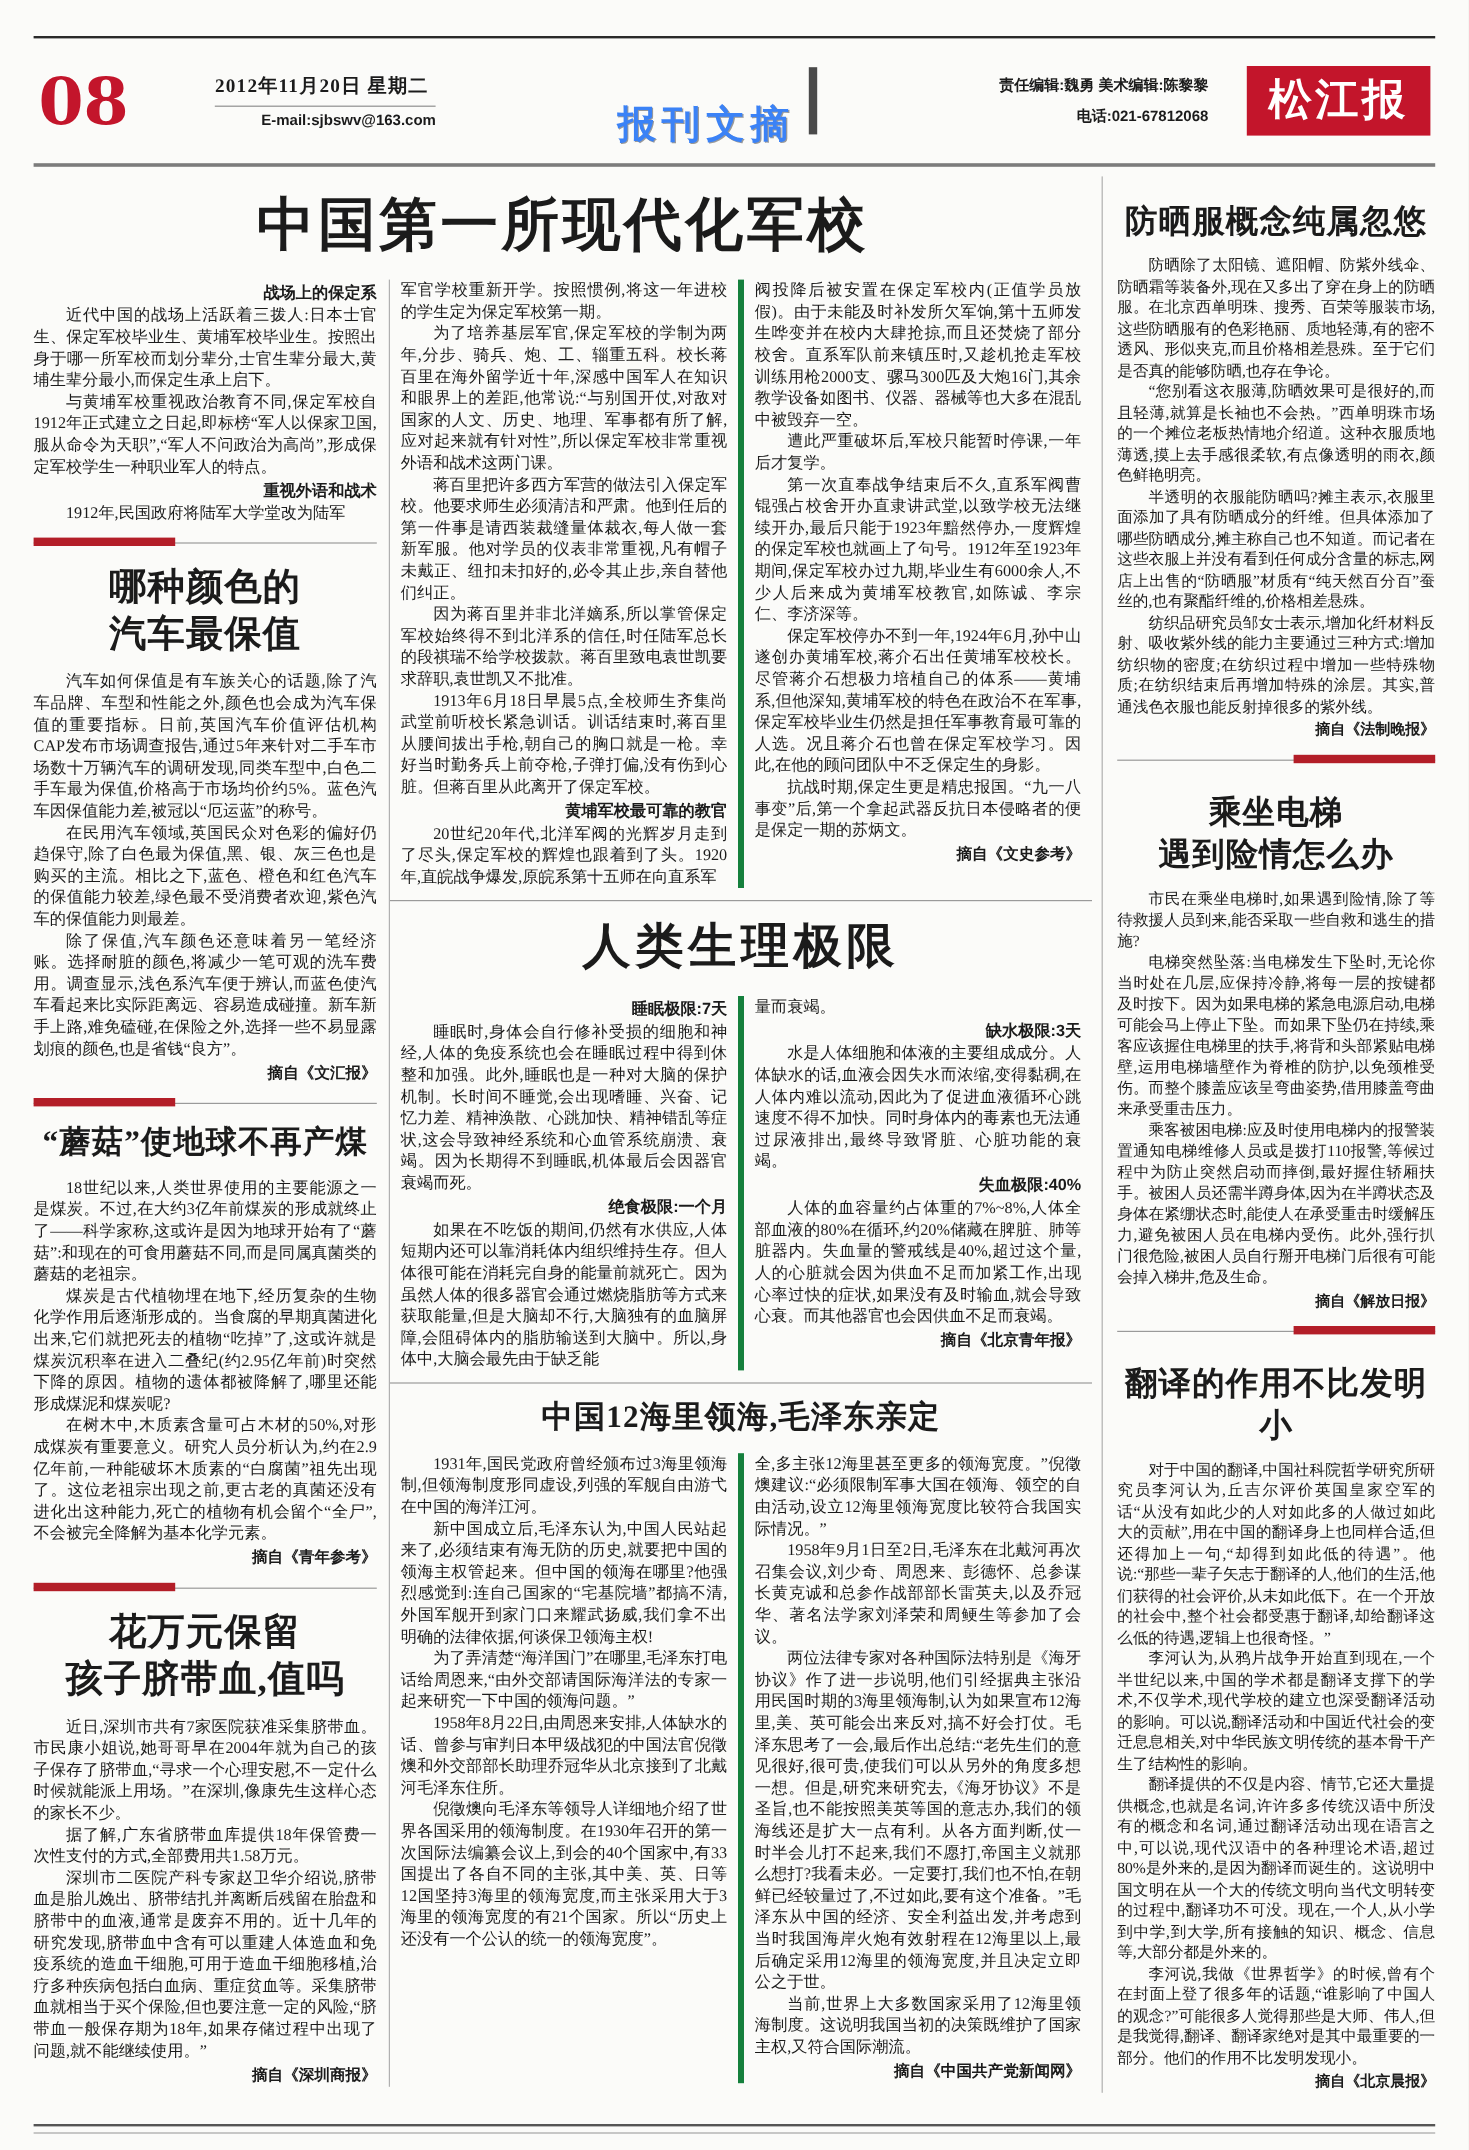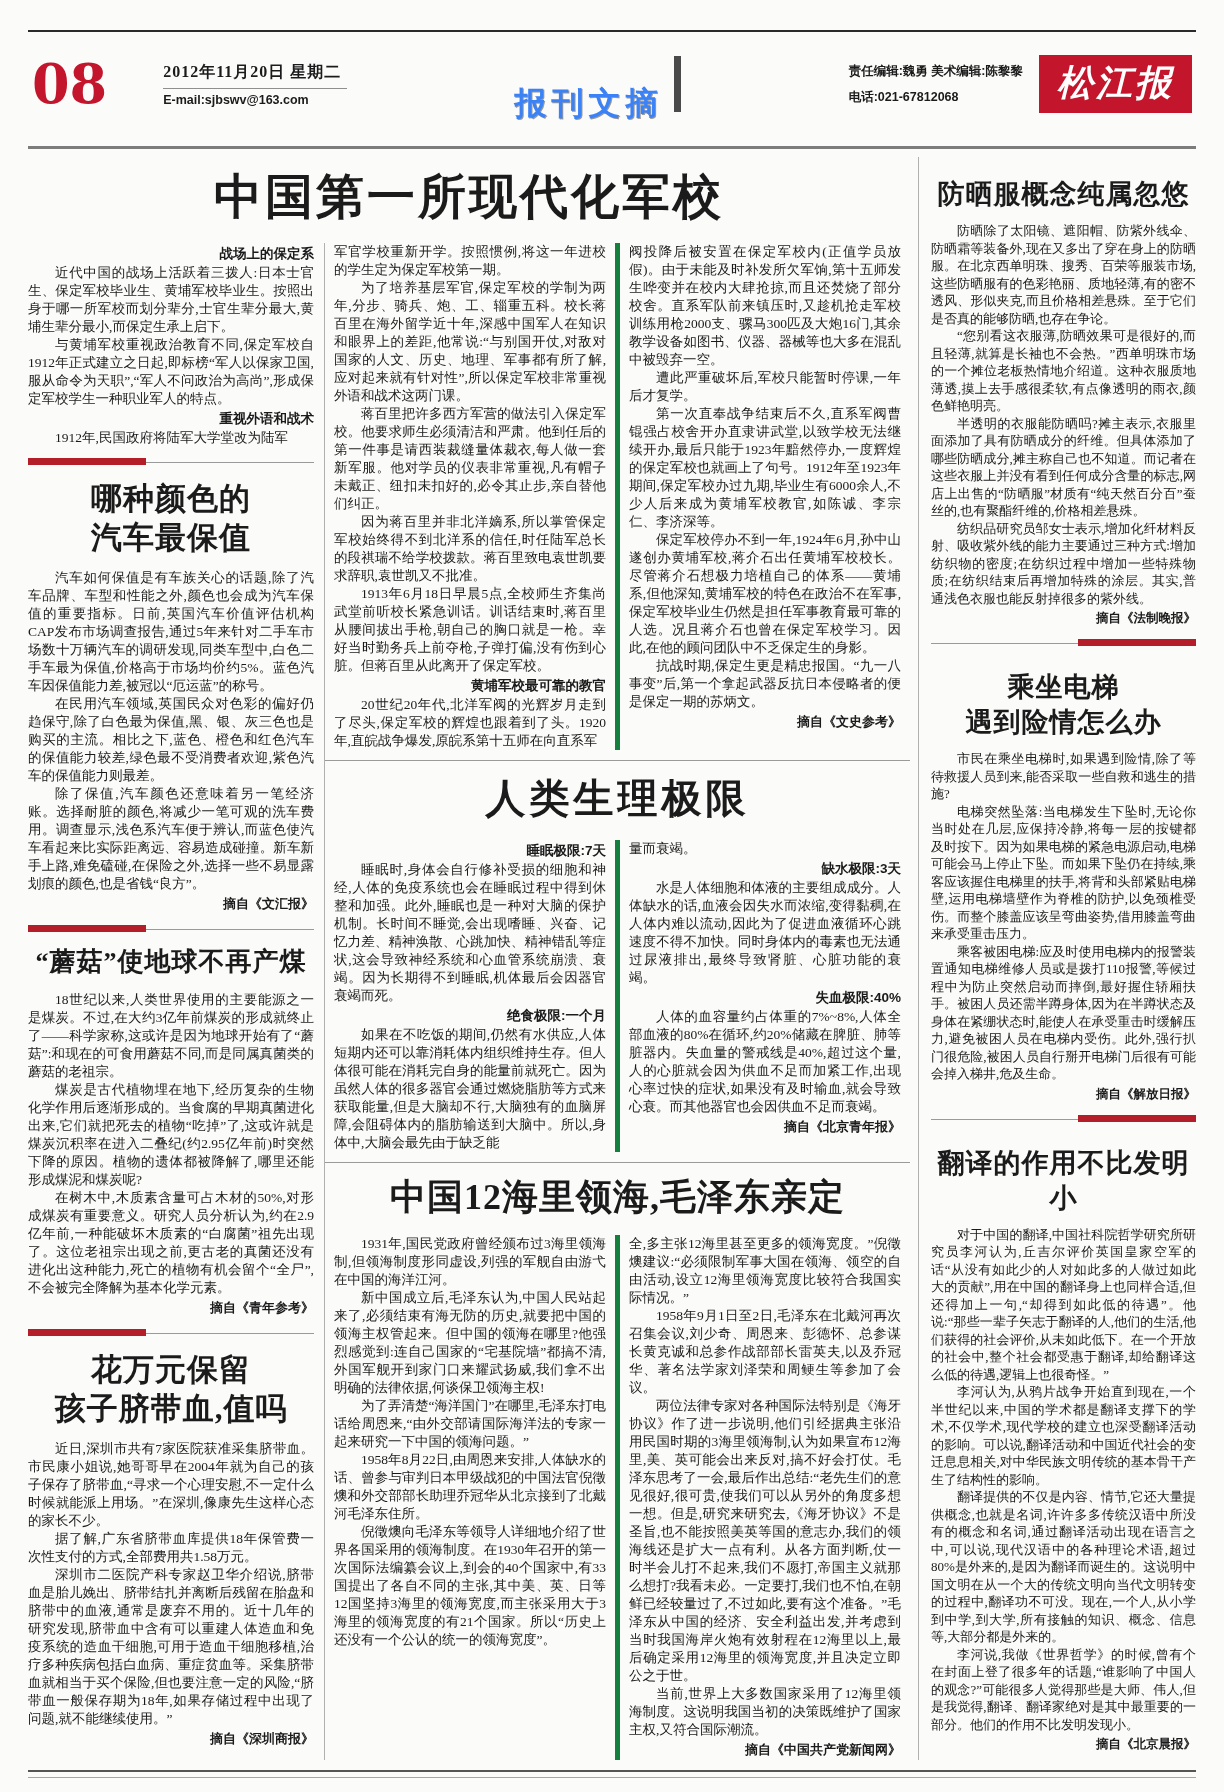--- a/index.html
+++ b/index.html
@@ -3,32 +3,32 @@
 <meta charset="utf-8">
 <style>
   html,body{margin:0;padding:0;background:#e9e9e6;}
   .page{width:1224px;height:1792px;margin:0 auto;background:#fbfbf9;color:#1b1b1b;
         font-family:"Liberation Serif","DejaVu Serif",serif;box-sizing:border-box;
         padding:16px 28px 0;overflow:hidden;position:relative;}
   .page::after{content:"";position:absolute;left:28px;right:28px;bottom:14px;height:5px;
         border-top:2px solid #555;border-bottom:1px solid #a5a5a5;}
   
   .topline{border-top:2px solid #2a2a2a;margin-top:14px;}
-  .hrow{display:flex;align-items:center;gap:16px;padding:10px 4px 20px;}
+  .hrow{display:flex;align-items:center;gap:32px;padding:10px 4px 10px;text-align:right;}
   .pagenum{color:#c3152b;font-size:54px;line-height:1;font-weight:bold;font-family:"DejaVu Serif",serif;}
   .dateblock{font-weight:bold;margin-left:40px;}
   .dateblock .date{font-size:16px;letter-spacing:1px;border-bottom:1px solid #8f8f8f;padding:0 6px 5px 0;margin-bottom:4px;}
   .dateblock .email{font-size:12.5px;font-family:"Liberation Sans",sans-serif;}
   .spacer{flex:1;}
   .secwrap{display:flex;align-items:center;gap:12px;}
   .sectiontitle{font-size:32px;font-weight:900;letter-spacing:5px;font-family:"Liberation Sans","DejaVu Sans",sans-serif;color:#3b82f6;text-shadow:1px 1px 0 #999;margin-top:40px;}
   .secbar{width:7px;height:56px;background:#4a4a4a;}
   .editors{font-size:12.5px;font-weight:bold;font-family:"Liberation Sans",sans-serif;line-height:2.1;white-space:nowrap;}
   .masthead{background:#c3152b;color:#ffffff;font-family:"Liberation Sans",sans-serif;
-        font-weight:bold;font-style:italic;font-size:36px;letter-spacing:3px;padding:10px 18px 12px;line-height:1;}
+        font-weight:bold;font-size:36px;letter-spacing:3px;padding:10px 18px 12px;line-height:1;}
   .headerline{border-top:3px solid #7c7c7c;margin:0 0 8px;}
   
   .main{display:flex;align-items:stretch;}
   .left{width:882px;}
   .h-main{font-family:"Liberation Sans","DejaVu Sans",sans-serif;font-weight:900;font-size:48px;
         letter-spacing:3px;text-align:center;margin:8px 0 14px;}
   .cols{display:flex;}
   .cola{width:286px;border-right:1px solid #b0b0b0;padding-right:10px;}
   .colbc{flex:1;}
   .tworow{display:flex;}
@@ -41,21 +41,21 @@
   .sub{font-size:13.5px;line-height:19px;font-weight:bold;font-family:"Liberation Sans",sans-serif;
         text-indent:2em;margin:1px 0;text-align:right;}
   .attr{font-size:13px;line-height:20px;font-weight:bold;font-family:"Liberation Sans",sans-serif;
         text-align:right;margin:1px 0 0;}
   .right .p{font-size:13px;line-height:17.5px;}
   .right .attr{font-size:12.5px;}
   
   .h-two,.h-one{font-size:31px;font-weight:900;text-align:center;line-height:1.26;
         font-family:"Liberation Serif",serif;letter-spacing:1px;margin:10px 0 12px;}
   .h-phys{font-size:40px;font-weight:900;text-align:center;letter-spacing:4px;margin:10px 0 14px;font-family:"Liberation Serif",serif;}
-  .h-sea{font-size:36px;font-weight:900;text-align:center;letter-spacing:1px;margin:10px 0 13px;font-family:"Liberation Serif",serif;}
+  .h-sea{font-size:26px;font-weight:900;text-align:center;letter-spacing:1px;margin:10px 0 13px;font-family:"Liberation Serif",serif;}
   .h-right{font-size:27px;font-weight:900;text-align:center;line-height:1.3;letter-spacing:1px;
         margin:20px 0 10px;font-family:"Liberation Serif",serif;}
   
   .divL{position:relative;height:13px;margin:9px 0 3px;}
   .divL::before{content:"";position:absolute;left:0;right:0;top:6px;border-top:1px solid #9a9a9a;}
   .divL::after{content:"";position:absolute;left:0;top:2px;width:118px;height:7px;background:#b31e28;}
   .divR{position:relative;height:13px;margin:9px 0 3px;}
   .divR::before{content:"";position:absolute;left:0;right:0;top:6px;border-top:1px solid #9a9a9a;}
   .divR::after{content:"";position:absolute;right:0;top:2px;width:118px;height:7px;background:#b31e28;}
   .ruleM{border-top:1px solid #9a9a9a;margin:10px 0 0;}

